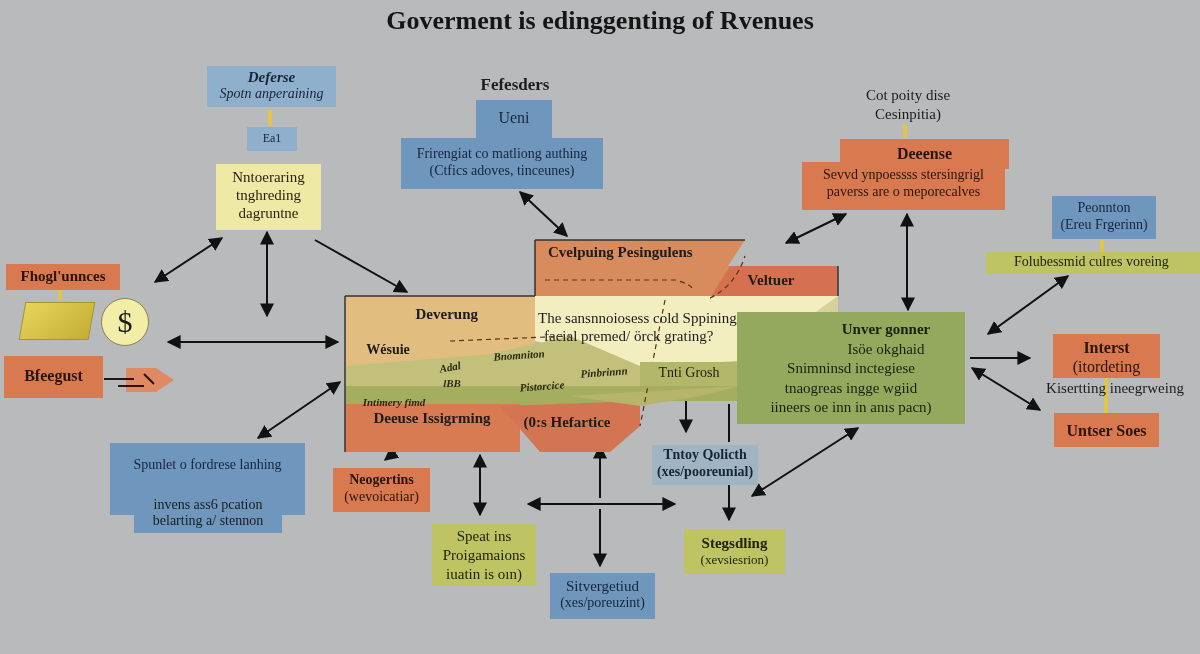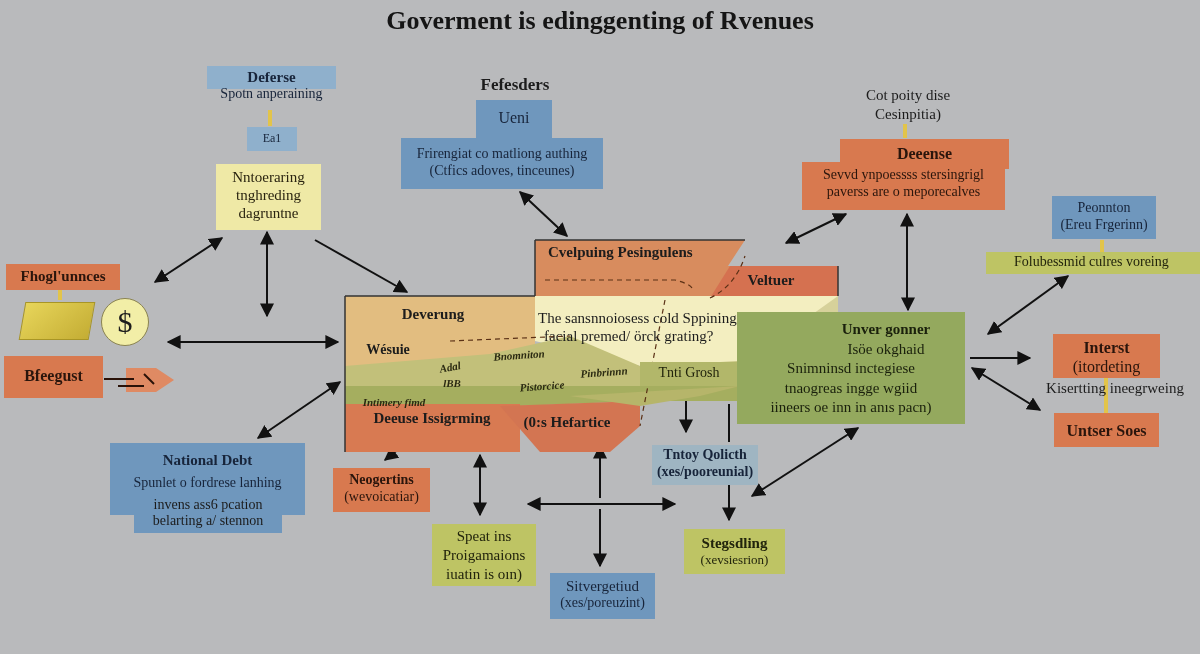--- a/index.html
+++ b/index.html
@@ -69,21 +69,21 @@
 
   <g stroke="#e2c44a" stroke-width="4">
     <line x1="270" y1="110" x2="270" y2="126"></line>
     <line x1="905" y1="124" x2="905" y2="138"></line>
     <line x1="1102" y1="240" x2="1102" y2="252"></line>
     <line x1="1106" y1="378" x2="1106" y2="414"></line>
     <line x1="60" y1="286" x2="60" y2="300"></line>
   </g>
 </svg>
 
-<div class="box blue-l" style="left:207px;top:66px;width:129px;height:23px;padding-top:2px;">
+<div class="box blue-l" style="left:207px;top:66px;width:129px;height:41px;padding-top:2px;font-style:italic;">
   <div class="bold" style="font-size:15px;">Deferse</div>
   <div style="font-size:14px;">Spotn anperaining</div>
 </div>
 <div class="box blue-l" style="left:247px;top:127px;width:50px;height:24px;font-size:12px;padding-top:4px;">
   <span>Ea1</span>
 </div>
 
 <div class="box yellow" style="left:216px;top:164px;width:105px;height:66px;font-size:15px;padding-top:4px;">
   <div>Nntoeraring</div>
   <div>tnghreding</div>
@@ -158,21 +158,21 @@
   <g stroke="#5a3015" stroke-width="1.2" stroke-dasharray="5,4" fill="none">
     <path d="M205,44 L335,44 Q350,48 352,52"></path>
     <path d="M370,62 Q395,50 405,20"></path>
     <line x1="325" y1="64" x2="300" y2="190"></line>
     <path d="M110,105 L230,100"></path>
   </g>
 </svg>
 
 <div class="label bold" style="left:548px;top:244px;width:200px;font-size:15px;text-align:left;">Cvelpuing Pesingulens</div>
 <div class="label bold" style="left:736px;top:272px;width:70px;font-size:15px;">Veltuer</div>
-<div class="label bold" style="left:388px;top:306px;width:90px;font-size:15px;">Deverung</div>
+<div class="label bold" style="left:388px;top:306px;width:90px;font-size:15px;text-align:right;">Deverung</div>
 <div class="label bold" style="left:358px;top:342px;width:60px;font-size:14px;">Wésuie</div>
 <div class="label" style="left:538px;top:309px;width:240px;font-size:15px;line-height:1.2;text-align:left;">
   <div>The sansnnoiosess cold Sppinings</div>
   <div style="padding-left:6px;">facial premed/ örck grating?</div>
 </div>
 <div class="label italic-small" style="left:354px;top:396px;width:80px;text-align:center;">Intimery fimd</div>
 <div class="label italic-small" style="left:438px;top:361px;width:24px;transform:rotate(-10deg);">Adal</div>
 <div class="label italic-small" style="left:442px;top:377px;width:20px;">lBB</div>
 <div class="label italic-small" style="left:484px;top:349px;width:70px;transform:rotate(-4deg);">Bnomniton</div>
 <div class="label italic-small" style="left:512px;top:380px;width:60px;transform:rotate(-4deg);">Pistorcice</div>
@@ -196,21 +196,20 @@
 <div class="box orange" style="left:1053px;top:334px;width:107px;height:44px;font-size:16px;padding-top:4px;">
   <div class="bold">Interst</div>
   <div>(itordeting</div>
 </div>
 <div class="label" style="left:1030px;top:380px;width:170px;font-size:15px;">Kisertting ineegrweing</div>
 <div class="box orange" style="left:1054px;top:413px;width:105px;height:34px;font-size:16px;padding-top:8px;">
   <span class="bold">Untser Soes</span>
 </div>
 
 <div class="box blue" style="left:110px;top:443px;width:195px;height:72px;font-size:15px;padding-top:8px;">
-  <div class="bold">National Debt</div>
   <div style="margin-top:6px;font-size:14px;">Spunlet o fordrese lanhing</div>
 </div>
 <div class="box blue" style="left:134px;top:515px;width:148px;height:18px;"></div>
 <div class="label" style="left:130px;top:497px;width:156px;font-size:14px;line-height:1.15;">
   <div>invens ass6 pcation</div>
   <div>belarting a/ stennon</div>
 </div>
 
 <div class="box orange" style="left:333px;top:468px;width:97px;height:44px;font-size:14px;padding-top:4px;">
   <div class="bold">Neogertins</div>

